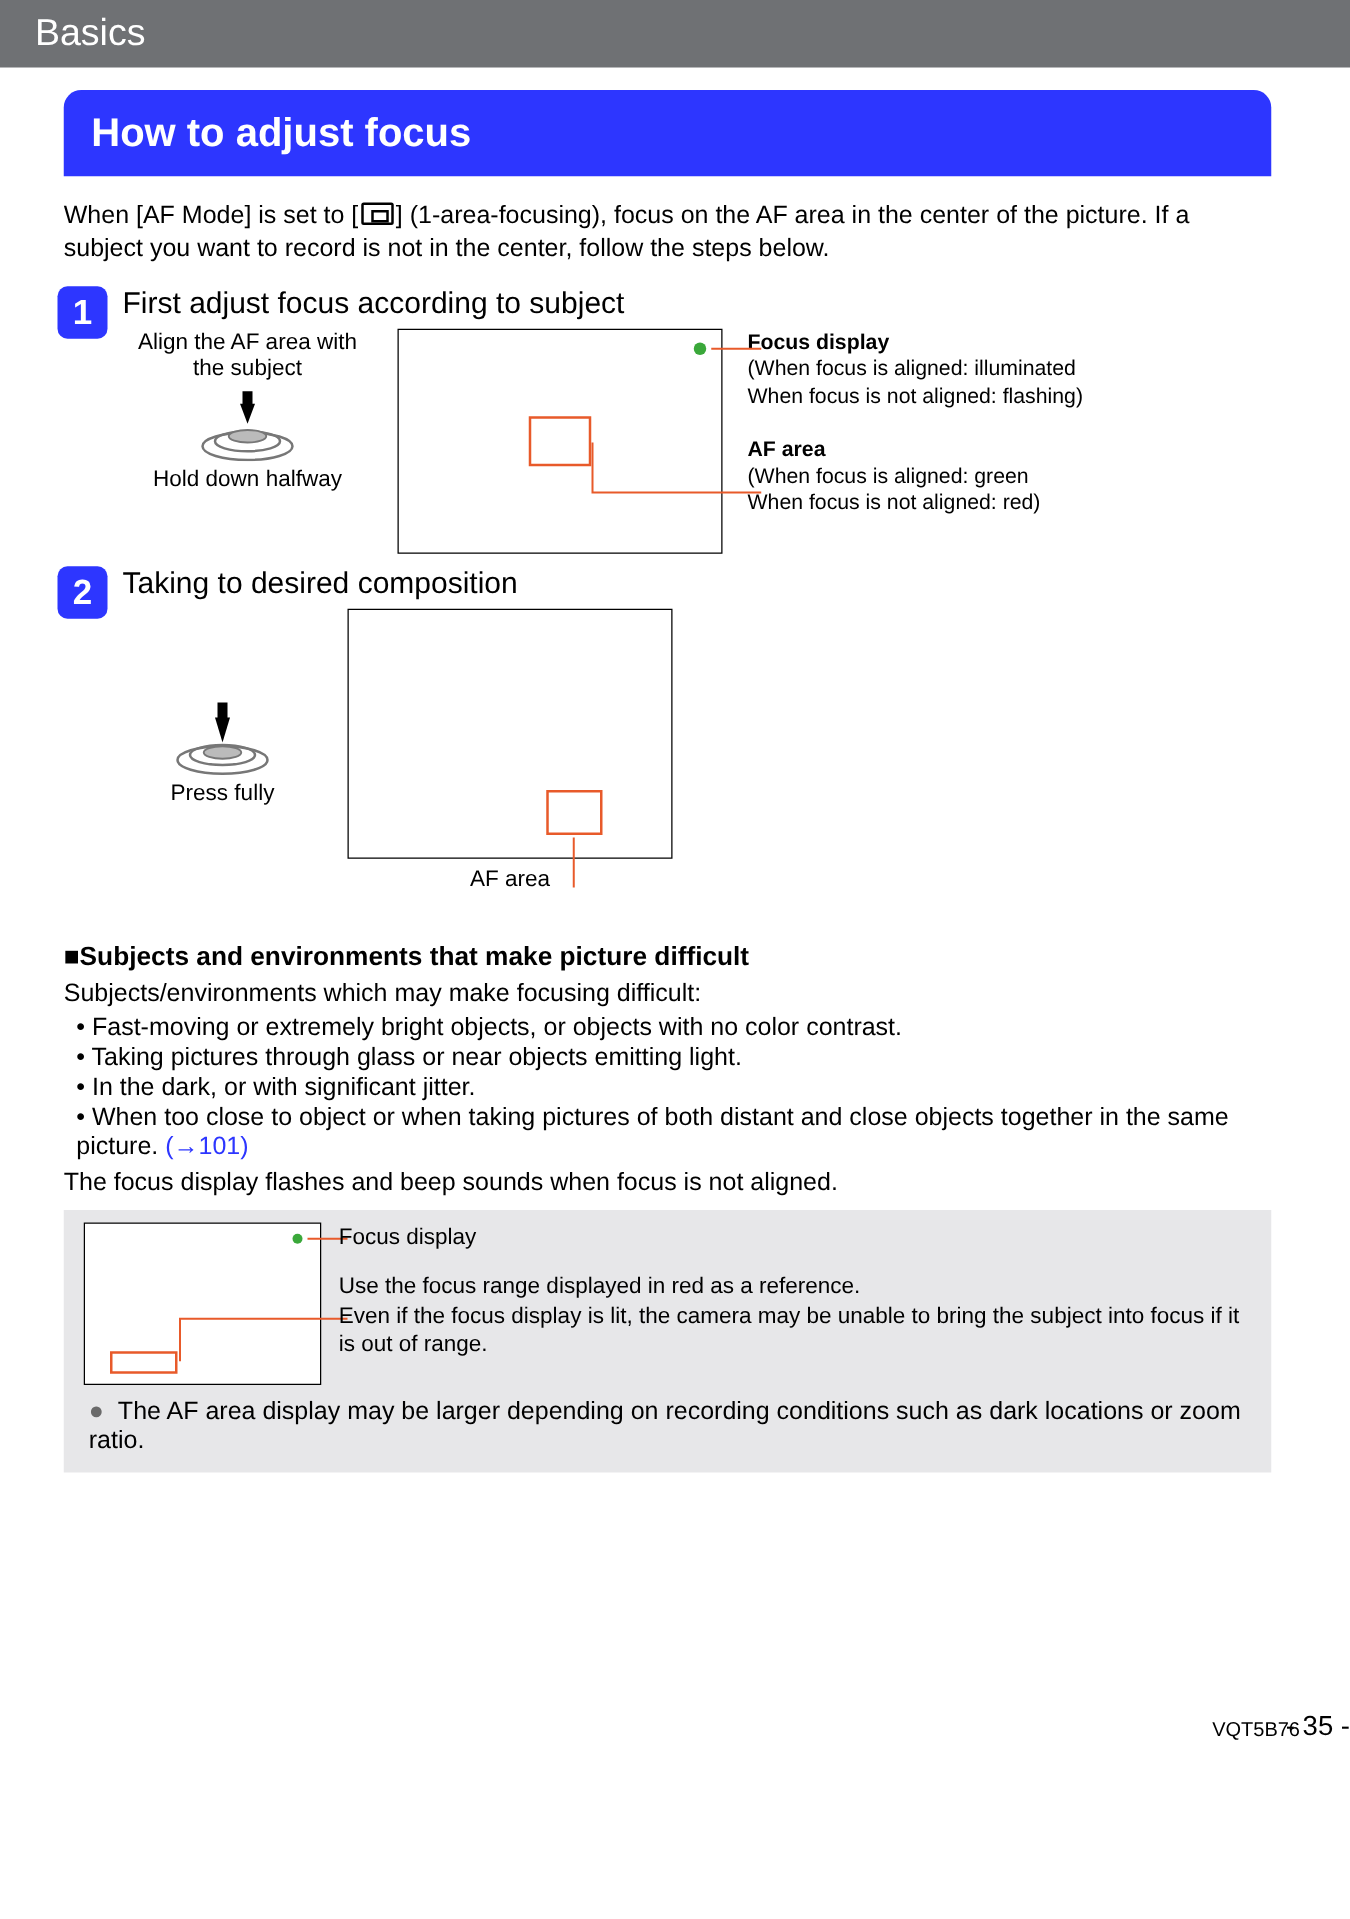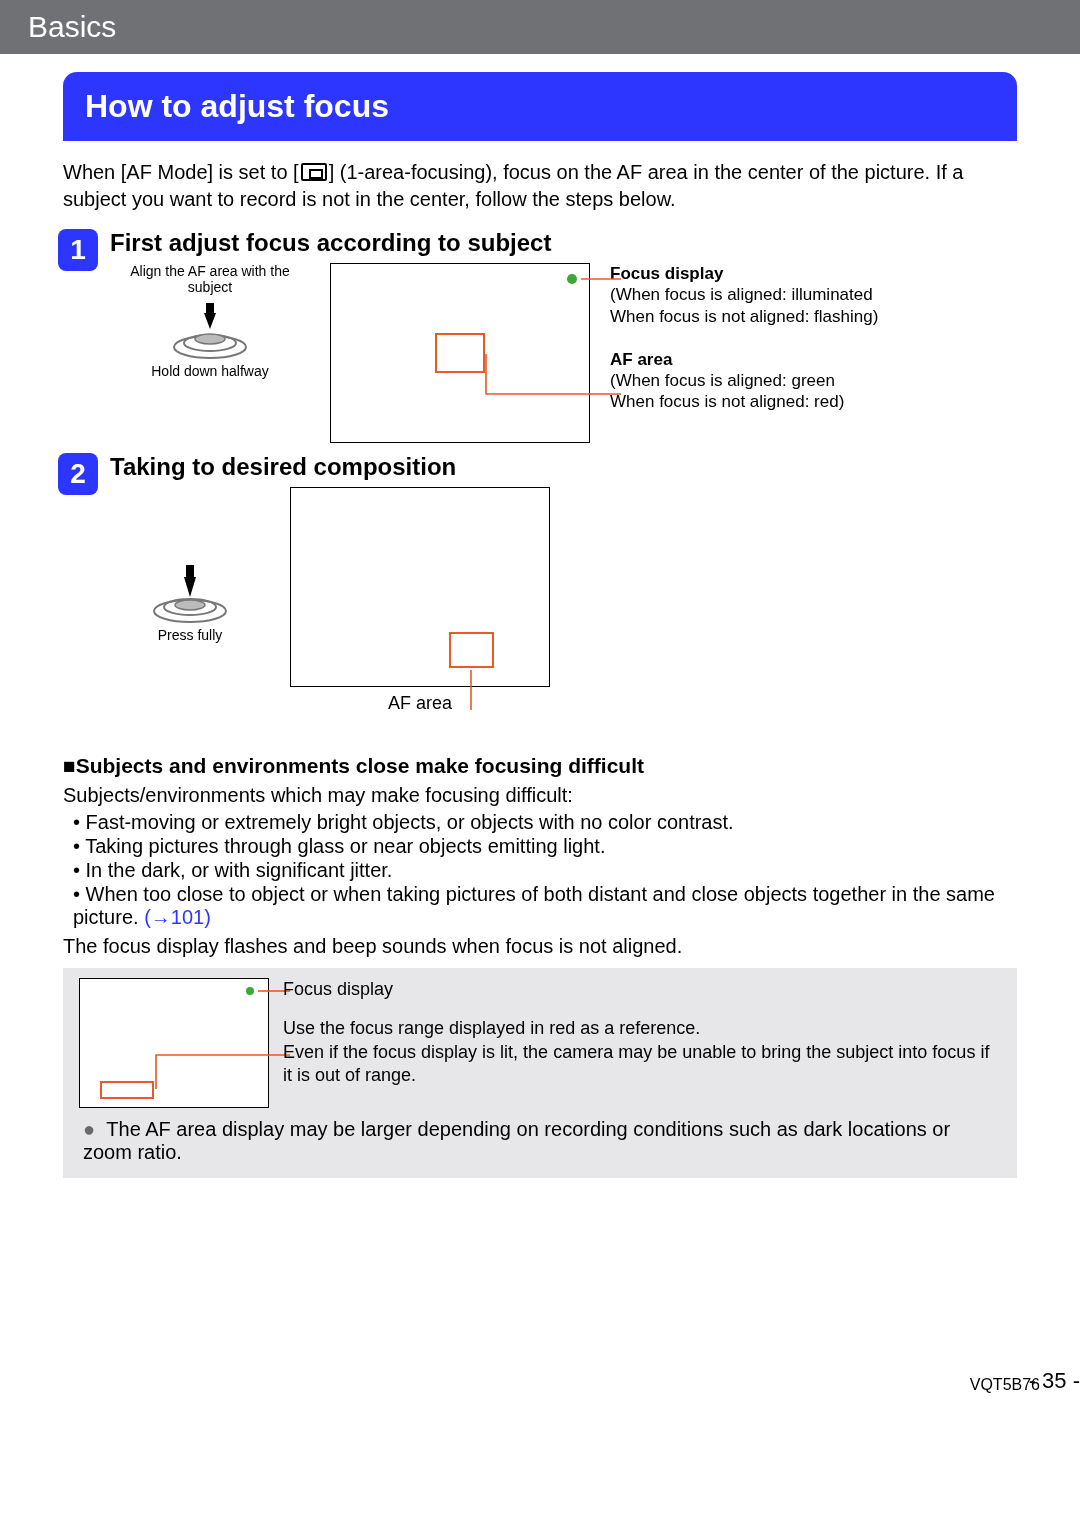--- a/index.html
+++ b/index.html
@@ -11,21 +11,21 @@
     color: #000;
     background: #fff;
     width: 1080px;
   }
   .header-bar {
     background: #6f7174;
     color: #fff;
     padding: 10px 28px;
     font-size: 30px;
   }
-  .content { padding: 0 28px 20px 28px; }
+  .content { padding: 0 28px 20px 16px; }
   .blue-banner {
     background: #2d36ff;
     color: #fff;
     font-size: 32px;
     font-weight: bold;
     border-radius: 14px 14px 0 0;
     padding: 16px 22px;
     margin: 18px 35px 18px 35px;
   }
   .intro { margin: 0 35px 16px 35px; line-height: 1.35; }
@@ -52,26 +52,26 @@
     font-weight: bold;
     font-size: 28px;
     width: 40px; height: 42px;
     border-radius: 8px;
     display: flex;
     align-items: center;
     justify-content: center;
     flex-shrink: 0;
   }
   .step-body { flex: 1; }
-  .step-title { font-weight: bold; font-size: 24px; margin-bottom: 6px; }
+  .step-title { font-weight: normal; font-size: 24px; margin-bottom: 6px; }
   .step1-row { display: flex; gap: 20px; }
   .shutter-col {
     width: 200px;
     text-align: center;
-    font-size: 14px;
+    font-size: 18px;
   }
   .shutter-icon {
     margin: 4px auto 4px auto;
     width: 90px; height: 60px;
     position: relative;
     display: flex;
     align-items: flex-end;
     justify-content: center;
   }
   .shutter-icon svg { display: block; }
@@ -242,21 +242,21 @@
             </svg>
           </div>
           <div class="af-label2">AF area</div>
         </div>
       </div>
     </div>
   </div>
 
   <div class="subsection">
     <div class="sub-title">
-      <span>■</span><span>Subjects and environments close make focusing difficult</span>
+      <span>■</span><span>Subjects and environments that make picture difficult</span>
     </div>
     <div class="sub-intro">Subjects/environments which may make focusing difficult:</div>
     <div class="bullets">
       <div class="row">• <span>Fast-moving or extremely bright objects, or objects with no color contrast.</span></div>
       <div class="row">• <span>Taking pictures through glass or near objects emitting light.</span></div>
       <div class="row">• <span>In the dark, or with significant jitter.</span></div>
       <div class="row">• <span>When too close to object or when taking pictures of both distant and close objects together in the same picture.</span> <span class="link-blue">(→101)</span></div>
     </div>
     <div>The focus display flashes and beep sounds when focus is not aligned.</div>
   </div>

